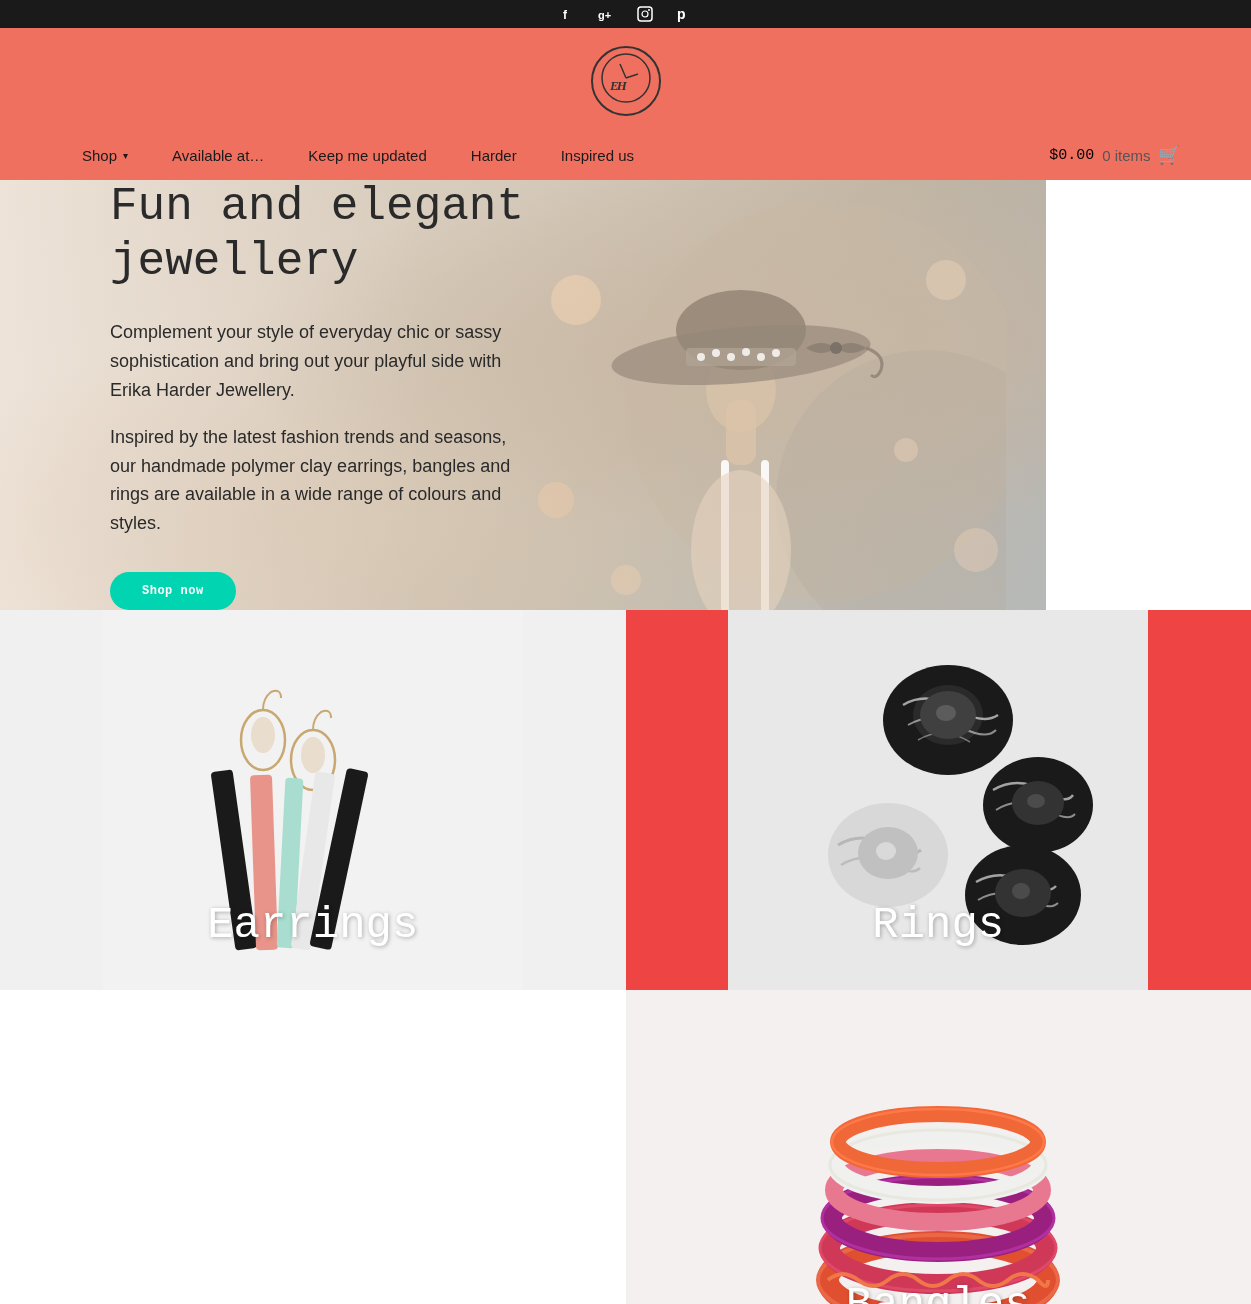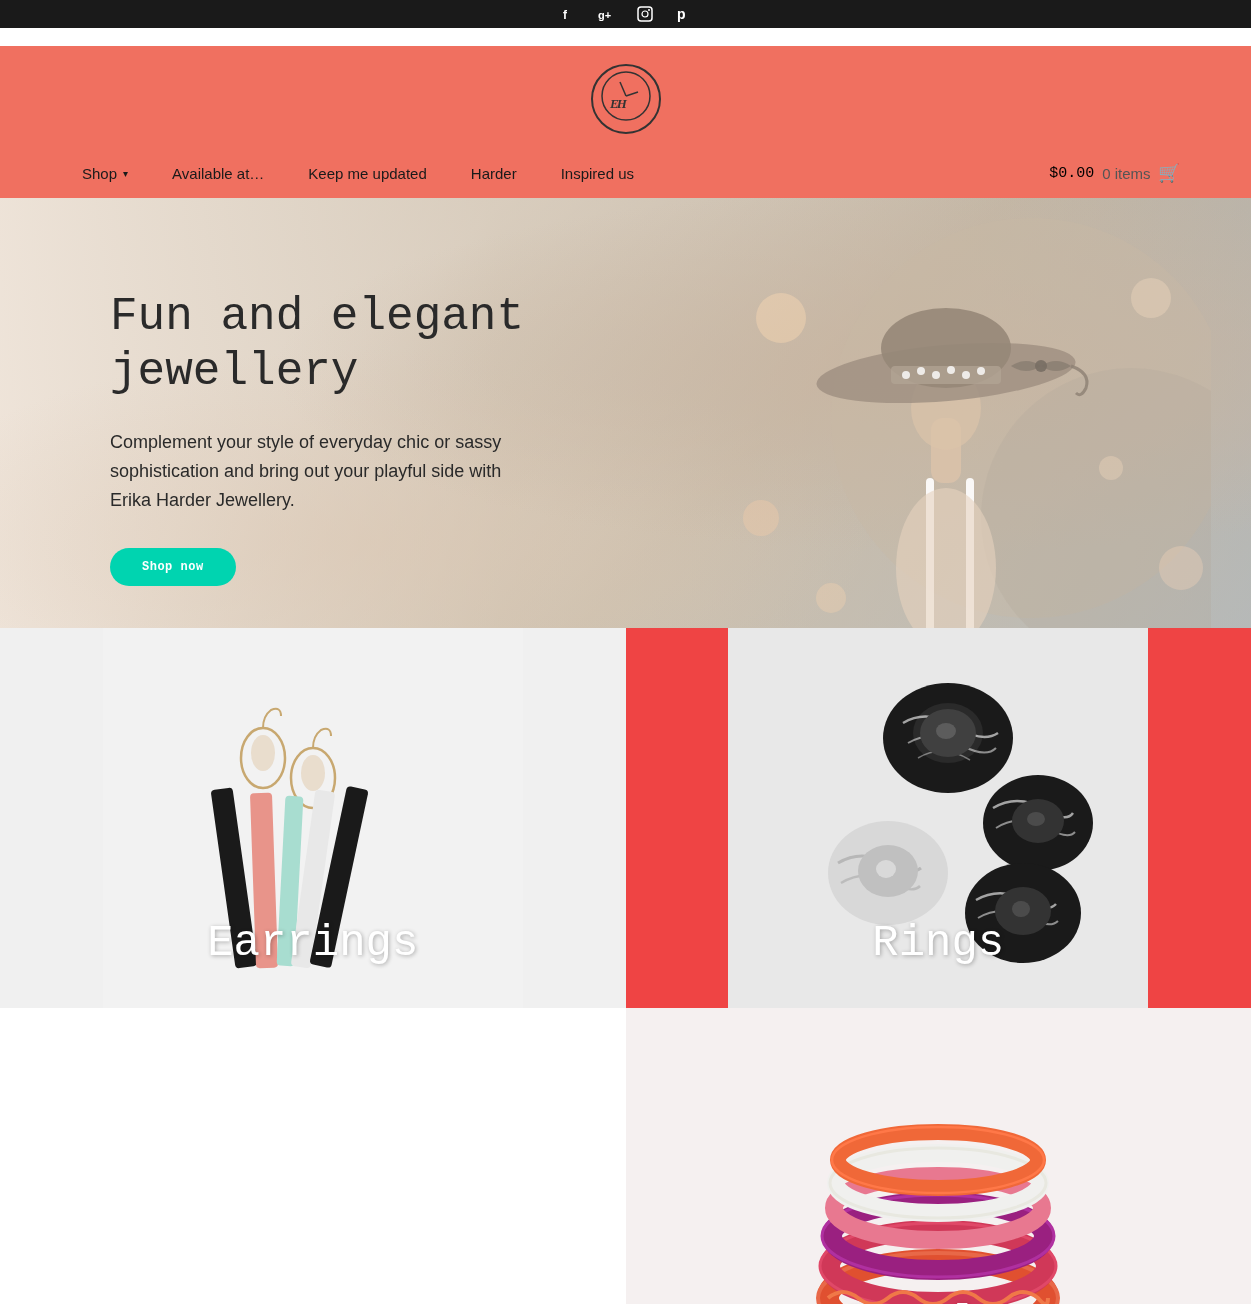--- a/index.html
+++ b/index.html
@@ -31,21 +31,20 @@
       font-weight: bold;
     }
 
     
     .header {
       background: #f07060;
       display: flex;
       flex-direction: column;
       align-items: center;
       padding: 18px 0 0 0;
-      margin-top: 18px;
     }
     .logo-circle {
       width: 70px;
       height: 70px;
       border: 2px solid #333;
       border-radius: 50%;
       display: flex;
       align-items: center;
       justify-content: center;
       background: transparent;
@@ -96,27 +95,27 @@
     }
     .cart-price { color: #000000; font-family: Liberation Mono, monospace; }
     .cart-items { color: #555; font-weight: 400; }
     .cart-icon {
       font-size: 18px;
       cursor: pointer;
     }
 
     
     .hero {
-      width: 1251px;
+      width: 1046px;
       height: 430px;
       position: relative;
       overflow: hidden;
       background: linear-gradient(135deg, #d4c5b0 0%, #e8d8c8 30%, #c8b8a0 60%, #b8c8d0 100%);
       display: flex;
-      align-items: center;
+      align-items: flex-end;
     }
     .hero-bg {
       position: absolute;
       inset: 0;
       background:
         radial-gradient(ellipse at 75% 40%, rgba(200,180,160,0.8) 0%, transparent 50%),
         radial-gradient(ellipse at 30% 80%, rgba(220,200,180,0.6) 0%, transparent 40%),
         linear-gradient(to right, rgba(240,230,220,0.9) 0%, rgba(210,200,185,0.7) 40%, rgba(180,170,160,0.5) 100%);
     }
     .hat-svg {
@@ -310,20 +309,21 @@
     <circle cx="420" cy="80" r="20" fill="rgba(255,230,200,0.3)"></circle>
     <circle cx="30" cy="300" r="18" fill="rgba(255,210,170,0.3)"></circle>
     <circle cx="450" cy="350" r="22" fill="rgba(255,220,190,0.3)"></circle>
     <circle cx="100" cy="380" r="15" fill="rgba(255,215,175,0.3)"></circle>
     <circle cx="380" cy="250" r="12" fill="rgba(255,225,195,0.3)"></circle>
   </svg>
 
   <div class="hero-content">
     <h1 class="hero-title">Fun and elegant jewellery</h1>
     <p class="hero-text">Complement your style of everyday chic or sassy sophistication and bring out your playful side with Erika Harder Jewellery.</p>
+    <p class="hero-text">Inspired by the latest fashion trends and seasons, our handmade polymer clay earrings,  bangles and rings are available in a wide range of colours and styles.</p>
     <button class="shop-now-btn">Shop now</button>
   </div>
 </div>
 
 <div class="product-grid">
 
   <div class="product-cell earrings-cell">
     <svg width="420" height="380" viewBox="0 0 420 380">
 
       <rect width="420" height="380" fill="#f2f2f2"></rect>

